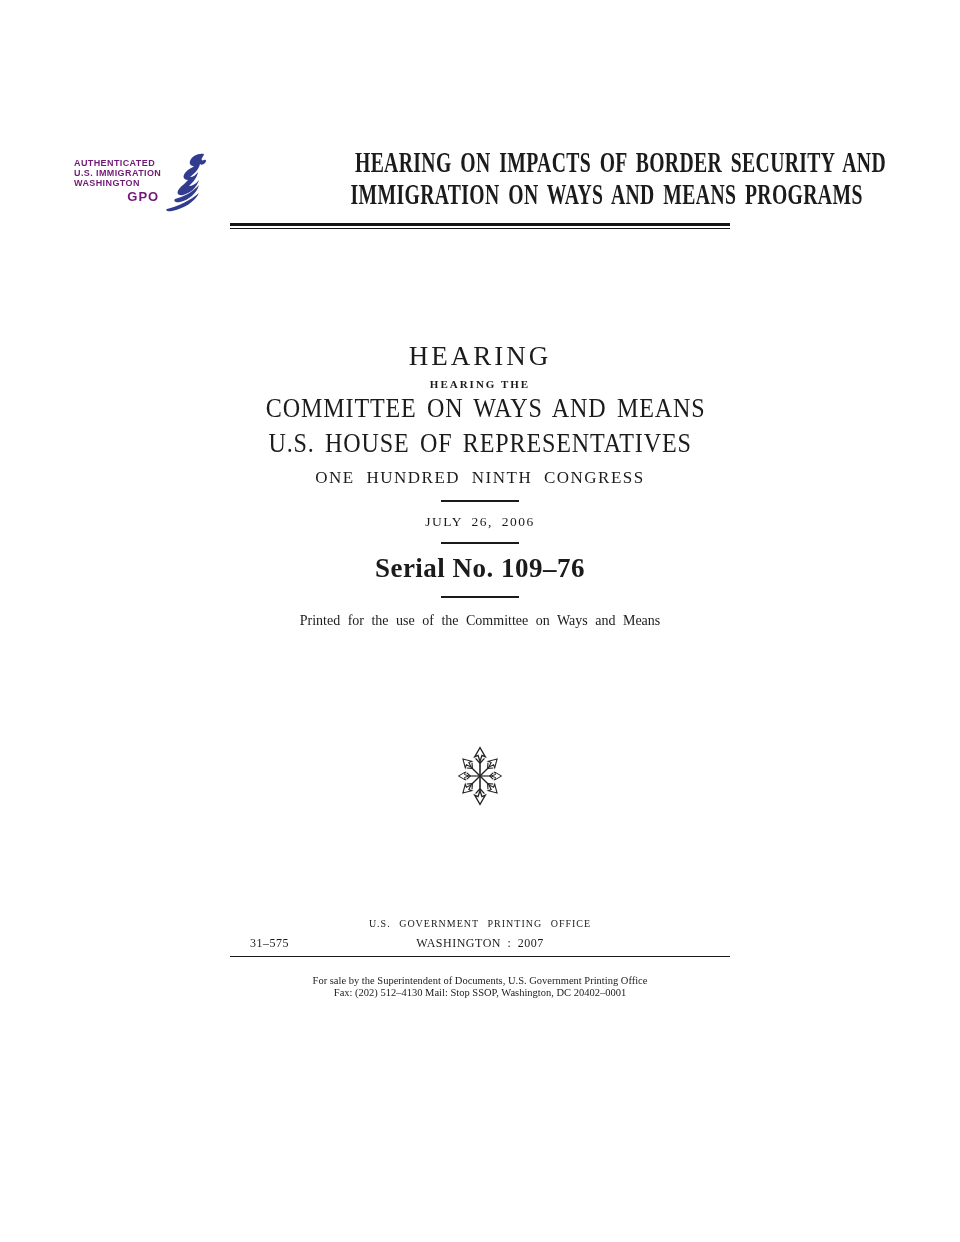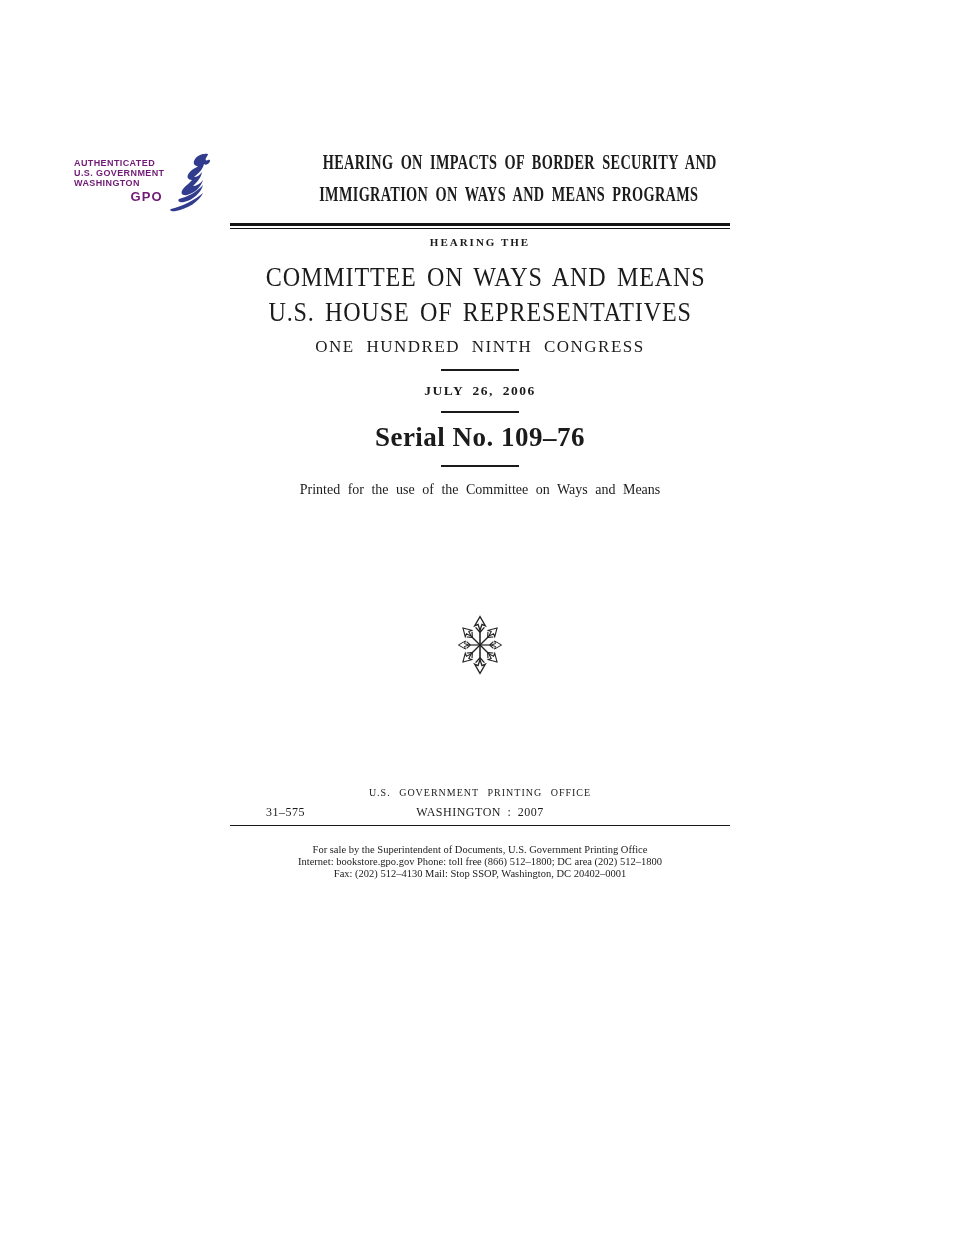--- a/index.html
+++ b/index.html
@@ -37,72 +37,72 @@
   .column{
     position:relative;
     width:500px;
     margin:0 auto;
     text-align:center;
   }
   .squeeze{display:inline-block;white-space:nowrap;}
 
   .doc-title{
     margin:146px 0 0 0;
-    font-size:21px;line-height:32px;
+    font-size:29px;line-height:32px;
     font-weight:bold;
     letter-spacing:.5px;word-spacing:5px;
   }
   .doc-title .squeeze{transform:scaleX(.68);transform-origin:50% 50%;}
 
   .triple-rule{
     margin-top:13px;height:3px;
     border-top:2.5px solid #141414;
     border-bottom:1.5px solid #141414;
     position:relative;
   }
   .triple-rule::after{
     content:"";position:absolute;left:0;right:0;top:0px;
     border-top:1px solid #141414;
   }
 
   .hearing{margin-top:112px;font-size:27px;line-height:30px;letter-spacing:3px;}
   .before-the{margin-top:7px;font-size:11px;line-height:12px;font-weight:bold;letter-spacing:2px;}
-  .committee-block{margin-top:11px;font-size:28px;line-height:35px;letter-spacing:1px;word-spacing:4px;}
+  .committee-block{font-size:28px;line-height:35px;letter-spacing:1px;word-spacing:4px;}
   .committee-block .squeeze{transform:scaleX(.86);transform-origin:50% 50%;}
   .congress{margin-top:9px;font-size:17px;line-height:18px;letter-spacing:1.5px;word-spacing:6px;}
   .session{margin-top:15px;font-size:13px;line-height:14px;letter-spacing:2px;word-spacing:4px;}
 
   .short-rule{
     width:78px;border:0;border-top:2px solid #1a1a1a;
     margin:13px auto 0 auto;
   }
-  .date{margin-top:13px;font-size:13.5px;line-height:14px;letter-spacing:1.5px;word-spacing:4px;font-weight:bold;}
+  .date{margin-top:13px;font-size:13.5px;line-height:14px;letter-spacing:1.5px;word-spacing:4px;}
   .serial{margin-top:9px;font-size:27px;line-height:30px;font-weight:bold;letter-spacing:.5px;}
   .printed-for{margin-top:15px;font-size:14px;line-height:15px;word-spacing:4px;}
 
   .ornament-wrap{margin-top:117px;height:62px;}
 
   
   .imprint{margin-top:110px;}
   .gpo-office{font-size:10px;line-height:13px;letter-spacing:1px;word-spacing:5px;}
   .imprint-row{position:relative;margin-top:7px;font-size:12px;line-height:13px;}
-  .job-number{position:absolute;left:36px;top:0;letter-spacing:.5px;}
+  .job-number{position:absolute;left:20px;top:0;letter-spacing:.5px;}
   .place-year{letter-spacing:.5px;word-spacing:3px;text-align:center;}
   .imprint-rule{margin-top:6px;border-top:1.5px solid #1a1a1a;}
   .sale-lines{margin-top:18px;font-size:10.5px;line-height:12px;}
 </style>
 </head>
 <body>
 
 <div class="page">
 
   <div class="gpo-stamp">
     <div class="gpo-text">
       <div>AUTHENTICATED</div>
-      <div>U.S. GOVERNMENT</div>
+      <div>U.S. IMMIGRATION</div>
       <div>WASHINGTON</div>
       <div class="gpo-abbr">GPO</div>
     </div>
     <svg class="gpo-eagle" width="58" height="60" viewBox="0 0 58 60" aria-hidden="true">
       <g fill="#323c8e">
         <path d="M49 2 C43 1 37 4 35 9 C34 12 36 14 39 14 C37 16 33 17 30 21 C27 25 29 28 33 28 C31 31 27 33 24 37 C21 41 23 44 28 43 C36 41 42 35 44 28 C41 32 37 34 34 34 C38 30 42 26 43 20 C41 23 38 25 35 25 C40 21 44 17 45 12 C46 13 48 13 50 11 C52 9 51 7 49 8 C47 9 46 8 47 6 C48 4 49 3 49 2 Z"></path>
         <path d="M20 47 C28 45 38 40 44 33 C42 41 34 48 25 50 C21 51 18 49 20 47 Z"></path>
         <path d="M12 57 C24 54 36 48 44 41 C40 50 28 57 17 59 C12 60 10 58 12 57 Z"></path>
       </g>
     </svg>
@@ -110,20 +110,21 @@
 
   <div class="column">
 
     <h1 class="doc-title">
       <span class="squeeze">HEARING ON IMPACTS OF BORDER SECURITY AND</span><br>
       <span class="squeeze">IMMIGRATION ON WAYS AND MEANS PROGRAMS</span>
     </h1>
 
     <div class="triple-rule"></div>
 
+    <div class="hearing">HEARING</div>
     <div class="before-the">HEARING THE</div>
 
     <div class="committee-block">
       <span class="squeeze">COMMITTEE ON WAYS AND MEANS</span><br>
       <span class="squeeze">U.S. HOUSE OF REPRESENTATIVES</span>
     </div>
 
     <div class="congress">ONE HUNDRED NINTH CONGRESS</div>
 
     <hr class="short-rule">
@@ -155,19 +156,18 @@
 
     <div class="imprint">
       <div class="gpo-office">U.S. GOVERNMENT PRINTING OFFICE</div>
       <div class="imprint-row">
         <span class="job-number">31–575</span>
         <span class="place-year">WASHINGTON : 2007</span>
       </div>
       <div class="imprint-rule"></div>
       <div class="sale-lines">
         <div>For sale by the Superintendent of Documents, U.S. Government Printing Office</div>
-        <div>Internet: bookstore.gpo.gov   Phone: toll free (866) 512–1800; DC area (202) 512–1800</div>
         <div>Fax: (202) 512–4130   Mail: Stop SSOP, Washington, DC 20402–0001</div>
       </div>
     </div>
 
   </div>
 </div>
 
 </body></html>

